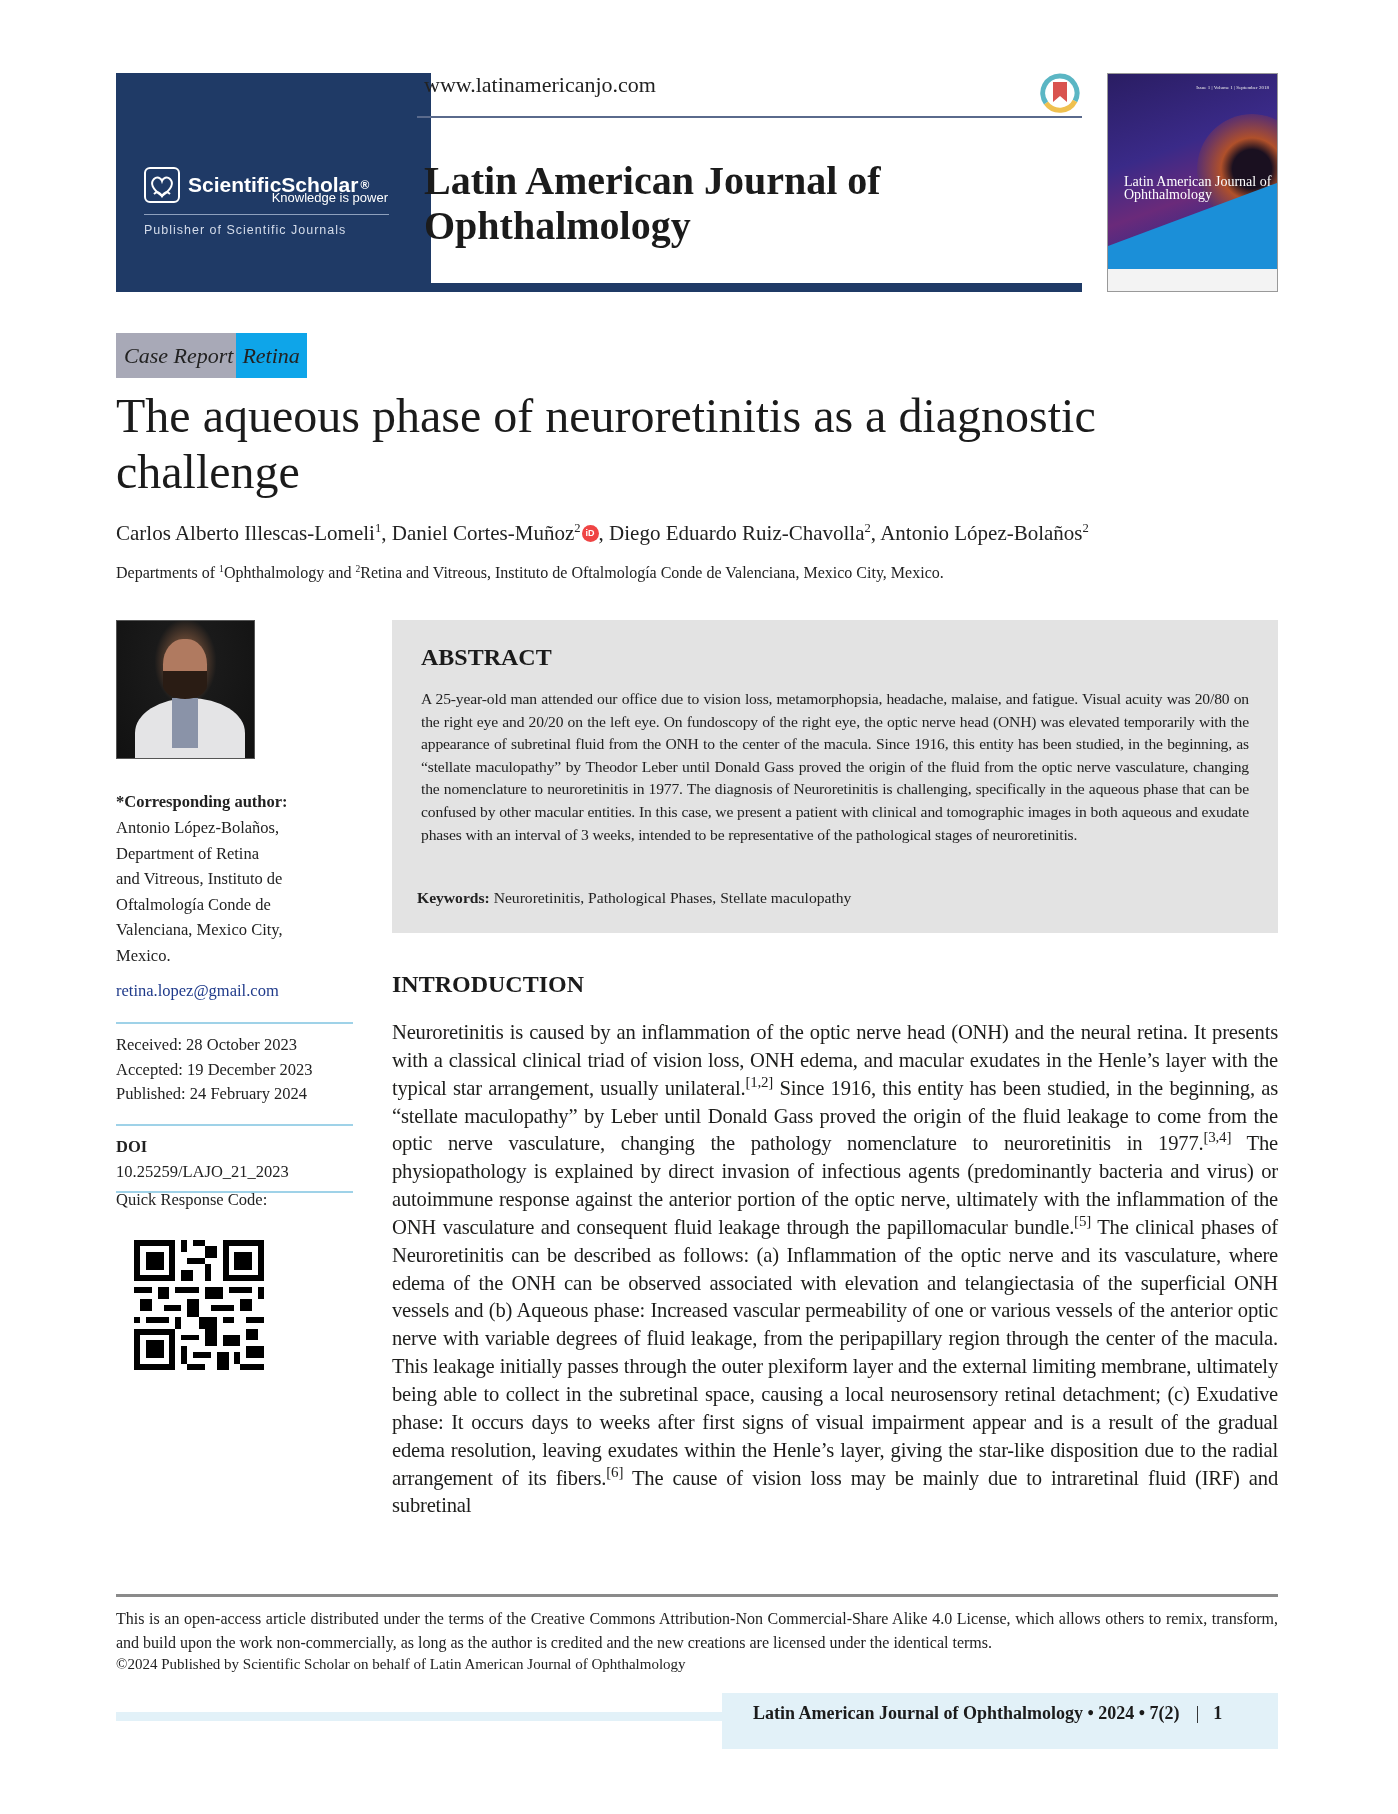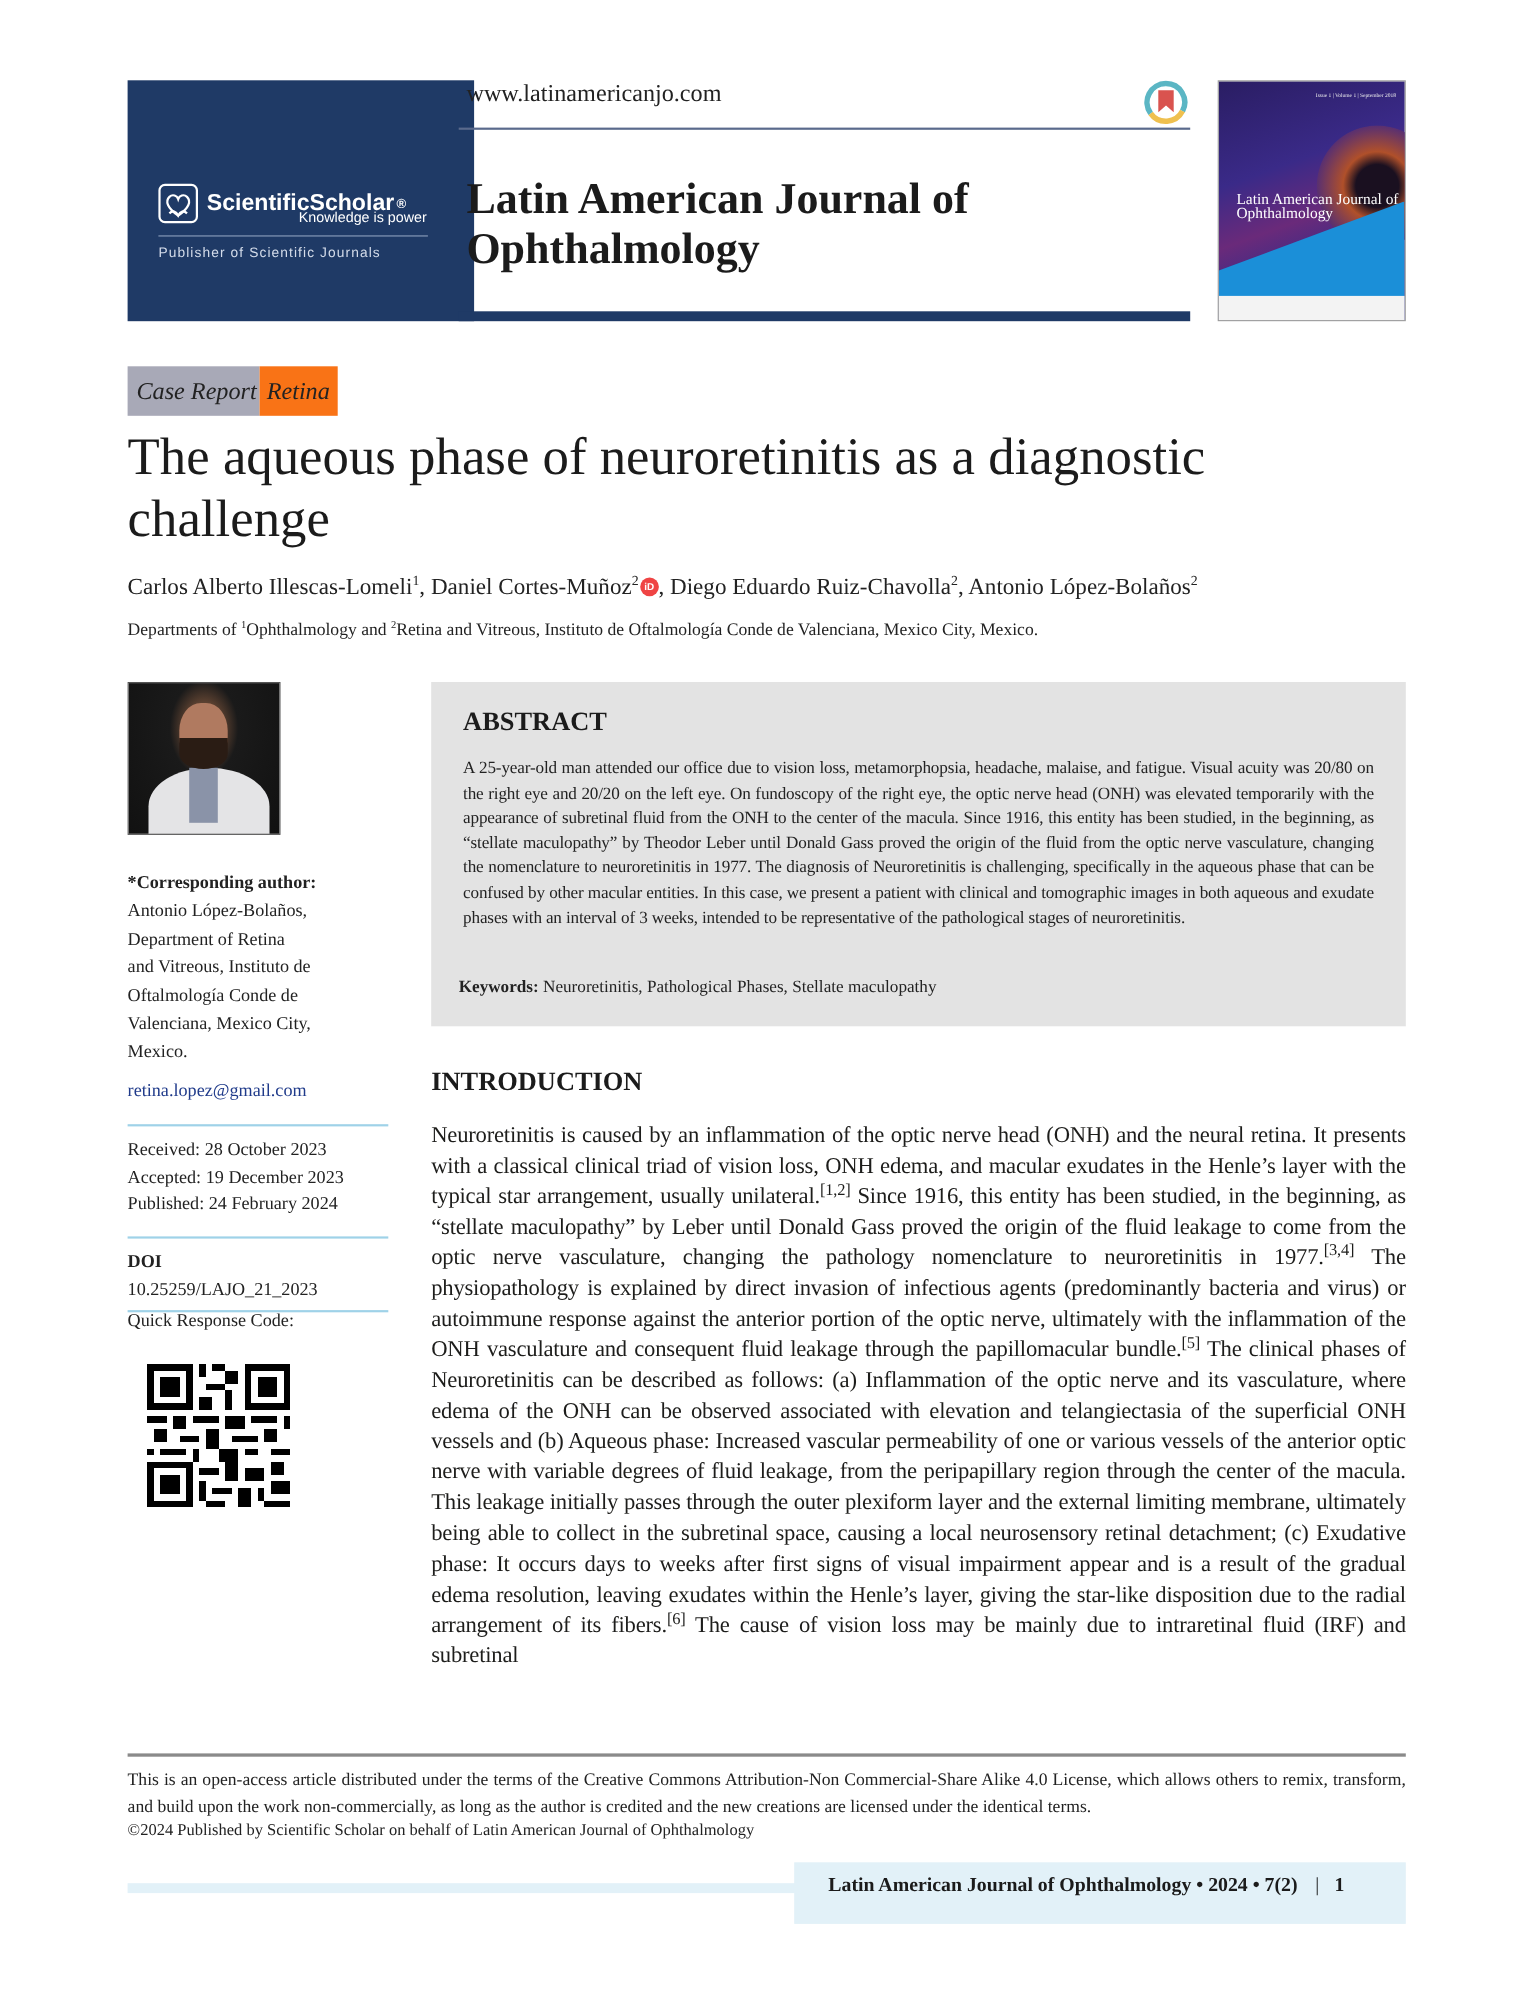--- a/index.html
+++ b/index.html
@@ -28,21 +28,21 @@
   .cover-blue { position: absolute; left: 0; right: 0; bottom: 18px; height: 90px; background: #1b8fd8; clip-path: polygon(0 70%, 100% 0, 100% 100%, 0 100%); }
   .cover-white { position: absolute; left: 0; right: 0; bottom: 0; height: 22px; background: #f3f3f3; }
   .cover-title { position: absolute; left: 16px; top: 101px; font-size: 14px; line-height: 13px; color: #fff; }
   .cover-eye { position: absolute; right: -30px; top: 40px; width: 110px; height: 110px; border-radius: 50%;
                background: radial-gradient(circle, #1a1020 0%, #1a1020 25%, #b0502a 40%, #5a3070 70%, transparent 72%); }
   .cover-meta { position: absolute; right: 8px; top: 10px; font-size: 5px; color: #eee; text-align: right; line-height: 7px; }
 
   
   .tag { left: 116px; top: 333px; height: 45px; display: flex; font-style: italic; font-size: 22px; }
   .tag-type { background: #a8a9b7; padding: 0 3px 0 8px; line-height: 45px; color: #222; }
-  .tag-sec { background: #f97316; padding: 0 7px 0 6px; line-height: 45px; color: #222; }
+  .tag-sec { background: #0ea5e9; padding: 0 7px 0 6px; line-height: 45px; color: #222; }
 
   .article-title { left: 116px; top: 388px; width: 1160px; font-size: 48px; line-height: 56px; color: #1b1b1b; }
   .authors { left: 116px; top: 521px; font-size: 21px; color: #222; white-space: nowrap; }
   .authors sup, .affil sup { font-size: 0.6em; }
   .orcid-icon { display: inline-block; width: 17px; height: 17px; border-radius: 50%; background: #ef4444; color: #fff;
                 font-family: "Liberation Sans", sans-serif; font-size: 9px; font-weight: bold; text-align: center; line-height: 17px; vertical-align: 4px; margin-left: 1px; }
   .affil { left: 116px; top: 563px; font-size: 16px; color: #222; white-space: nowrap; }
 
   
   .photo { left: 116px; top: 620px; width: 139px; height: 139px; border: 1px solid #555; box-sizing: border-box;

